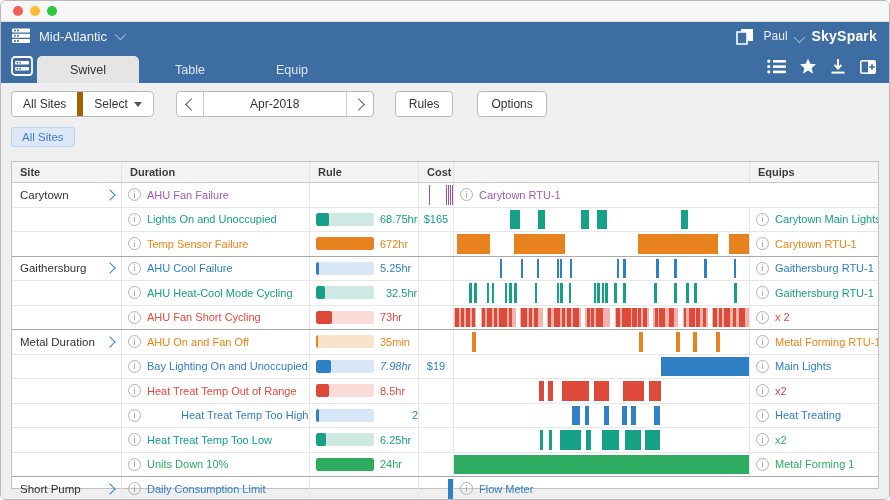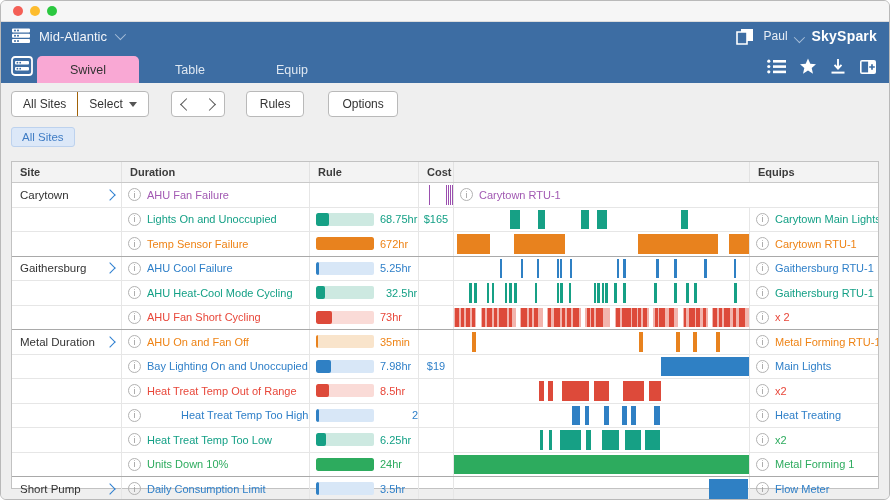--- a/index.html
+++ b/index.html
@@ -16,29 +16,29 @@
   .appbar .right{margin-left:auto;display:flex;align-items:center;gap:10px;padding-right:12px;}
   .org-name{font-size:13px;color:#f2f5f9;}
   .user-name{font-size:12px;color:#e8eef5;}
   .brand{font-size:14px;font-weight:bold;color:#fff;letter-spacing:.2px;}
   .chev-down{width:7px;height:7px;border-right:1.5px solid #a8bfd9;border-bottom:1.5px solid #a8bfd9;transform:rotate(45deg) translateY(-2px);display:inline-block;}
   
   .tabbar{position:absolute;left:0;top:49px;width:100%;height:33px;background:#3d6da3;display:flex;align-items:flex-end;}
   .tabbar .nav-icon-left{position:absolute;left:10px;top:6px;}
   .tabs{display:flex;margin-left:36px;height:27px;}
   .tab{min-width:70px;padding:0 16px;display:flex;align-items:center;justify-content:center;font-size:12.5px;color:#dfe8f2;cursor:default;}
-  .tab.active{background:#f9a8d4;color:#333;border-radius:5px 5px 0 0;}
+  .tab.active{background:#e5e5e5;color:#333;border-radius:5px 5px 0 0;}
   .tabbar .right-icons{position:absolute;right:12px;top:8px;display:flex;align-items:center;gap:13px;}
   
   .content{position:absolute;left:0;top:82px;width:100%;bottom:0;background:#efefef;}
   .toolbar{position:absolute;left:10px;top:8px;right:10px;height:26px;display:flex;align-items:center;}
   .btn{height:26px;box-sizing:border-box;background:#fff;border:1px solid #b9b9b9;border-radius:4px;display:flex;align-items:center;justify-content:center;font-size:12px;color:#333;padding:0 13px;}
   .btn-group{display:flex;height:26px;box-sizing:border-box;background:#fff;border:1px solid #b9b9b9;border-radius:4px;overflow:hidden;}
   .btn-group .seg-btn{display:flex;align-items:center;padding:0 11px;font-size:12px;color:#333;}
-  .btn-group .seg-btn + .seg-btn{border-left:1px solid #a16207;}
+  .btn-group .seg-btn + .seg-btn{border-left:6px solid #a16207;}
   .caret{width:0;height:0;border-left:4px solid transparent;border-right:4px solid transparent;border-top:5px solid #555;margin-left:6px;}
   .datenav{display:flex;height:26px;box-sizing:border-box;background:#fff;border:1px solid #b9b9b9;border-radius:4px;overflow:hidden;margin-left:22px;}
   .datenav .arrow{width:26px;display:flex;align-items:center;justify-content:center;}
   .datenav .field{width:142px;display:flex;align-items:center;justify-content:center;font-size:12px;color:#333;border-left:1px solid #d0d0d0;border-right:1px solid #d0d0d0;}
   .chevL{width:8px;height:8px;border-left:1.6px solid #555;border-bottom:1.6px solid #555;transform:rotate(45deg);margin-left:3px;}
   .chevR{width:8px;height:8px;border-right:1.6px solid #555;border-top:1.6px solid #555;transform:rotate(45deg);margin-right:3px;}
   .chip{position:absolute;left:10px;top:44px;height:20px;box-sizing:border-box;display:inline-flex;align-items:center;padding:0 10px;background:#dce8f8;border:1px solid #bdd2ee;border-radius:3px;font-size:11.5px;color:#3f7cc4;}
   
   .table{position:absolute;left:10px;top:78px;width:866px;height:326px;background:#fff;border:1px solid #c2c2c2;font-size:11px;}
   .thead{display:grid;grid-template-columns:110px 188px 109px 35px 296px 128px;height:20px;background:#f3f3f3;border-bottom:1px solid #c9c9c9;}
@@ -159,20 +159,23 @@
             <span>All Sites</span>
           </div>
         <div class="seg-btn">
             <span>Select</span>
             <span class="caret"></span>
           </div>
       </div>
       <div class="datenav">
         <div class="arrow">
             <span class="chevL"></span>
+          </div>
+        <div class="field">
+            <span>Apr-2018</span>
           </div>
         <div class="arrow">
             <span class="chevR"></span>
           </div>
       </div>
       <div class="btn" style="margin-left:21px;">
           <span>Rules</span>
         </div>
       <div class="btn" style="margin-left:24px;">
           <span>Options</span>
@@ -440,21 +443,21 @@
           <div class="row">
             <div class="cell site-cell"></div>
             <div class="cell rule-cell">
               <div class="info-i">i</div>
               <div class="rule-label" style="color: rgb(46, 127, 200);">Bay Lighting On and Unoccupied</div>
             </div>
             <div class="cell dur-cell">
               <div class="dur-track" style="background: rgb(216, 231, 247);">
                 <div class="dur-fill" style="width: 25%; background: rgb(47, 128, 196);"></div>
               </div>
-              <div class="dur-val" style="color: rgb(46, 127, 200);">7.98hr</div>
+              <div class="dur-val" style="color: rgb(46, 127, 200); font-style: italic;">7.98hr</div>
             </div>
             <div class="cell cost-cell">
               <div class="" style="color: rgb(46, 127, 200);">$19</div>
             </div>
             <div class="cell tl-cell">
               <div class="tl-seg" style="left: 70.3%; width: 29.7%; background: rgb(47, 128, 196);"></div>
             </div>
             <div class="cell equip-cell">
               <div class="info-i">i</div>
               <div class="equip-label" style="color: rgb(46, 127, 200);">Main Lights</div>
@@ -562,26 +565,20 @@
           </div>
           <div class="row group-start">
             <div class="cell site-cell">
               <div class="">Short Pump</div>
               <div class="site-chev"></div>
             </div>
             <div class="cell rule-cell">
               <div class="info-i">i</div>
               <div class="rule-label" style="color: rgb(46, 127, 200);">Daily Consumption Limit</div>
             </div>
-            <div class="cell dur-cell">
-              <div class="dur-track" style="background: rgb(216, 231, 247);">
-                <div class="dur-fill" style="width: 5%; background: rgb(47, 128, 196);"></div>
-              </div>
-              <div class="dur-val" style="color: rgb(46, 127, 200);">3.5hr</div>
-            </div>
             <div class="cell cost-cell"></div>
             <div class="cell tl-cell">
               <div class="tl-seg" style="left: 86.5%; width: 13.2%; background: rgb(47, 128, 196);"></div>
             </div>
             <div class="cell equip-cell">
               <div class="info-i">i</div>
               <div class="equip-label" style="color: rgb(46, 127, 200);">Flow Meter</div>
             </div>
           </div>
         </div>

